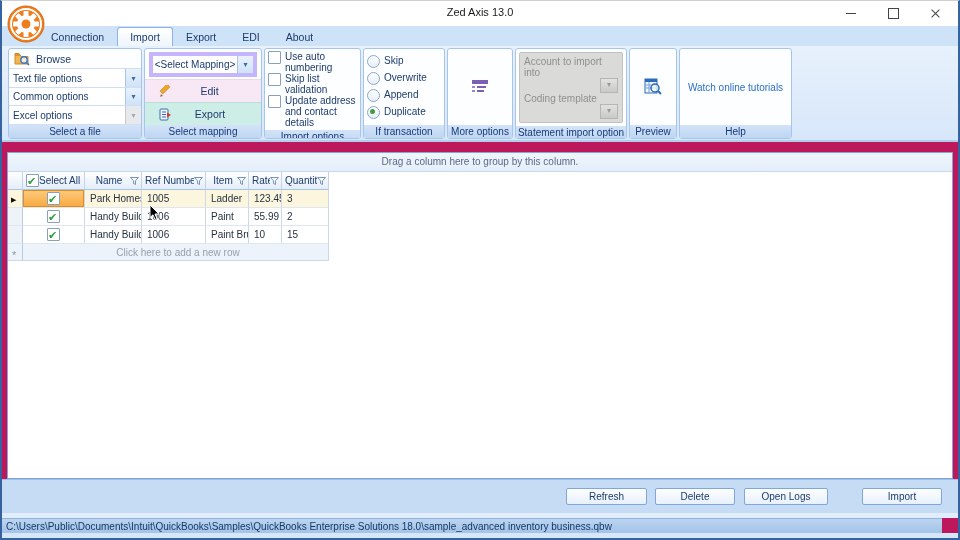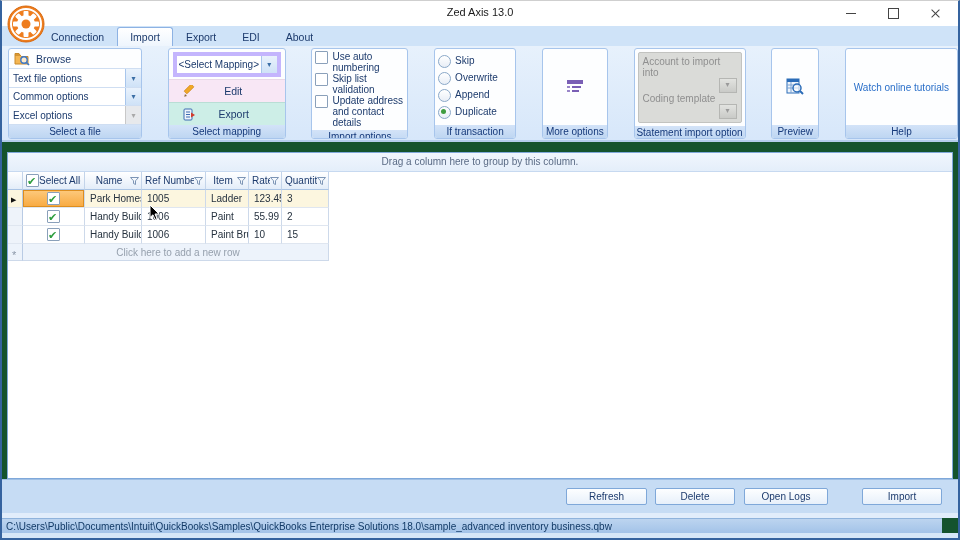--- a/index.html
+++ b/index.html
@@ -1,17 +1,17 @@
 <!DOCTYPE html>
 <html><head>
 <meta charset="utf-8">
 <style>
   html,body{margin:0;padding:0;background:#9a9a9a;}
   .window{position:relative;width:960px;height:540px;box-sizing:border-box;
-    border:2px solid #35639f;border-top:1px solid #cfcfcf;background:#14532d;
+    border:2px solid #35639f;border-top:1px solid #cfcfcf;background:#be185d;
     font-family:"Liberation Sans",sans-serif;color:#1d3b6d;overflow:hidden;}
 
   
   .titlebar{position:absolute;top:0;left:0;right:0;height:25px;background:#fff;}
   .title{position:absolute;left:0;right:0;top:5px;text-align:center;font-size:11px;color:#1a1a1a;}
   .win-controls{position:absolute;right:2px;top:0;height:25px;display:flex;z-index:20;}
   .win-btn{width:42px;height:25px;display:flex;align-items:center;justify-content:center;cursor:default;}
   .glyph-min{width:10px;height:1px;background:#444;}
   .glyph-max{width:9px;height:9px;border:1px solid #444;}
   .glyph-close{position:relative;width:11px;height:11px;}
@@ -23,21 +23,21 @@
 
   
   .tabstrip{position:absolute;top:25px;left:0;right:0;height:20px;background:#cfe3f8;
     display:flex;align-items:flex-end;padding-left:36px;box-sizing:border-box;}
   .tab{font-size:10.5px;color:#1d3b6d;padding:3px 12px;border:1px solid transparent;border-bottom:none;}
   .tab.on{background:linear-gradient(#ffffff,#eef5fd);border:1px solid #8db2e3;border-bottom:none;border-radius:3px 3px 0 0;}
 
   
   .ribbon{position:absolute;top:45px;left:0;right:0;height:96px;
     background:linear-gradient(#e7f1fc,#d7e7fa);border-bottom:2px solid #b3cdec;
-    display:flex;gap:2px;padding:2px 0 0 6px;box-sizing:border-box;justify-content:space-between;}
+    display:flex;gap:2px;padding:2px 0 0 6px;box-sizing:border-box;}
   .rgroup{height:91px;border:1px solid #a7c5ec;border-radius:3px;background:#fdfeff;
     display:flex;flex-direction:column;overflow:hidden;box-sizing:border-box;}
   .rcaption{margin-top:auto;height:13px;line-height:13px;background:linear-gradient(#d3e3f8,#bed6f2);
     font-size:10px;text-align:center;color:#15397a;}
 
   
   .g-file{width:134px;}
   .filerow{display:flex;align-items:center;height:21px;border-bottom:1px solid #cfdef2;padding-left:5px;gap:5px;font-size:10.5px;}
   .dd{display:flex;align-items:center;height:19px;border-bottom:1px solid #cfdef2;font-size:10px;background:#fff;}
   .dd .dlbl{flex:1;padding-left:4px;white-space:nowrap;overflow:hidden;}

